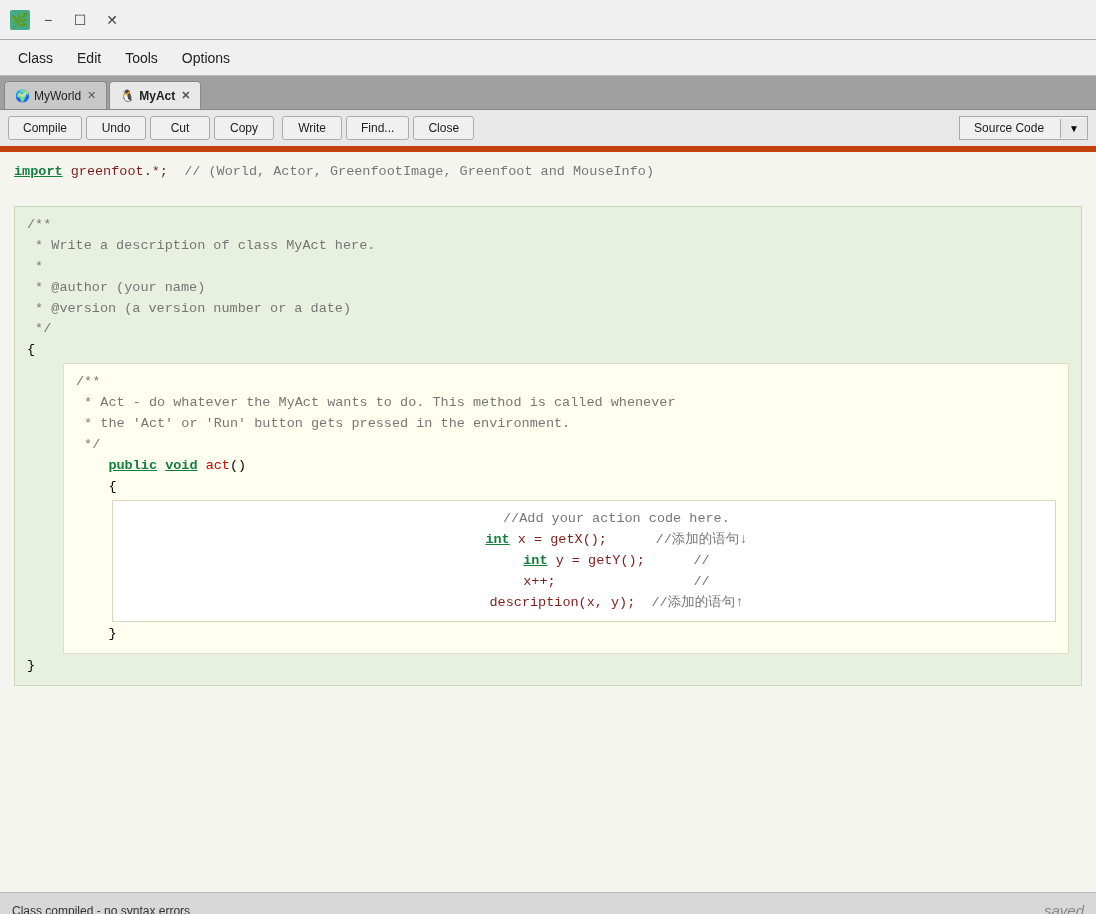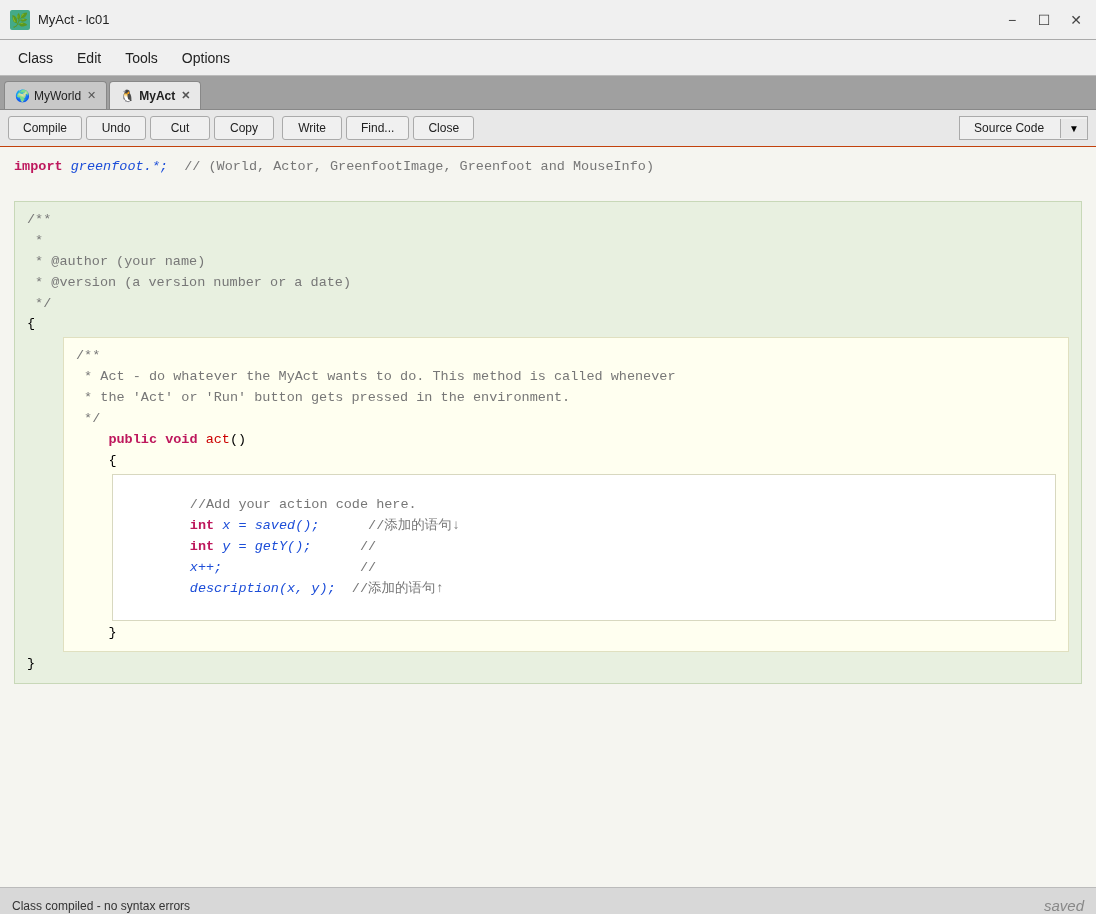--- a/index.html
+++ b/index.html
@@ -103,21 +103,21 @@
       cursor: pointer;
     }
 
     
     #toolbar {
       background: #e8e8e8;
       padding: 6px 8px;
       display: flex;
       align-items: center;
       gap: 4px;
-      border-bottom: 1px solid #c2410c;
+      border-bottom: 6px solid #c2410c;
       flex-wrap: wrap;
     }
     .toolbar-btn {
       padding: 4px 14px;
       font-size: 12px;
       background: #f0f0f0;
       border: 1px solid #aaa;
       border-radius: 3px;
       cursor: pointer;
       color: #222;
@@ -183,24 +183,24 @@
       font-size: 12px;
       color: #333;
     }
     #saved-text {
       font-size: 15px;
       color: #888;
       font-style: italic;
     }
 
     
-    .kw-blue { color: #be185d; font-weight: bold; }
+    .kw-blue { color: #15803d; font-weight: bold; text-decoration: underline; }
     .kw-red { color: #cc0000; }
     .comment { color: #777777; }
-    .text-dark { color: #1d4ed8; font-style: italic; }
+    .text-dark { color: #7f1d1d; }
 
     
     #code-area::-webkit-scrollbar { width: 12px; }
     #code-area::-webkit-scrollbar-track { background: #e0e0e0; }
     #code-area::-webkit-scrollbar-thumb { background: #aaa; border-radius: 2px; }
 
     
     .block-green {
       background: #e8f0e0;
       border: 1px solid #c8d8b8;
@@ -209,39 +209,39 @@
     }
     .block-yellow {
       background: #fffff0;
       border: 1px solid #e0e0c0;
       padding: 8px 12px;
       margin: 2px 0;
     }
     .block-white {
       background: #ffffff;
       border: 1px solid #d8d8c0;
-      padding: 20px 12px;
+      padding: 8px 12px;
       margin: 2px 0;
+      text-align: center;
     }
 
     pre { 
       font-family: 'Courier New', monospace;
       font-size: 13.5px;
       line-height: 1.55;
       white-space: pre;
     }
   </style>
 </head>
 <body>
 
 <div id="title-bar">
   <div id="title-bar-icon">
     <span style="font-size:14px;">🌿</span>
   </div>
-  <span id="title-text">MyAct - lc01</span>
   <div id="window-controls">
     <div class="win-ctrl">−</div>
     <div class="win-ctrl">☐</div>
     <div class="win-ctrl">✕</div>
   </div>
 </div>
 
 <div id="menu-bar">
   <div class="menu-item">Class</div>
   <div class="menu-item">Edit</div>
@@ -278,37 +278,38 @@
 </div>
 
 <div id="main-content">
   <div id="code-area">
 
     <pre><span class="kw-blue">import</span> <span class="text-dark">greenfoot.*;</span>  <span class="comment">// (World, Actor, GreenfootImage, Greenfoot and MouseInfo)</span></pre>
     <pre> </pre>
 
     <div class="block-green">
       <pre><span class="comment">/**</span></pre>
+      <pre><span class="comment"> * Write a description of class MyAct here.</span></pre>
       <pre><span class="comment"> *</span></pre>
       <pre><span class="comment"> * @author (your name)</span></pre>
       <pre><span class="comment"> * @version (a version number or a date)</span></pre>
       <pre><span class="comment"> */</span></pre>
       <pre>{</pre>
 
       <div class="block-yellow" style="margin-left:36px;">
         <pre><span class="comment">/**</span></pre>
         <pre><span class="comment"> * Act - do whatever the MyAct wants to do. This method is called whenever</span></pre>
         <pre><span class="comment"> * the 'Act' or 'Run' button gets pressed in the environment.</span></pre>
         <pre><span class="comment"> */</span></pre>
         <pre>    <span class="kw-blue">public</span> <span class="kw-blue">void</span> <span class="kw-red">act</span>()</pre>
         <pre>    {</pre>
 
         <div class="block-white" style="margin-left:36px;">
           <pre><span class="comment">        //Add your action code here.</span></pre>
-          <pre>        <span class="kw-blue">int</span> <span class="text-dark">x = saved();</span>      <span class="comment">//添加的语句↓</span></pre>
+          <pre>        <span class="kw-blue">int</span> <span class="text-dark">x = getX();</span>      <span class="comment">//添加的语句↓</span></pre>
           <pre>        <span class="kw-blue">int</span> <span class="text-dark">y = getY();</span>      <span class="comment">//</span></pre>
           <pre>        <span class="text-dark">x++;</span>                 <span class="comment">//</span></pre>
           <pre>        <span class="text-dark">description(x, y);</span>  <span class="comment">//添加的语句↑</span></pre>
         </div>
         <pre>    }</pre>
       </div>
 
       <pre>}</pre>
     </div>
   </div>

